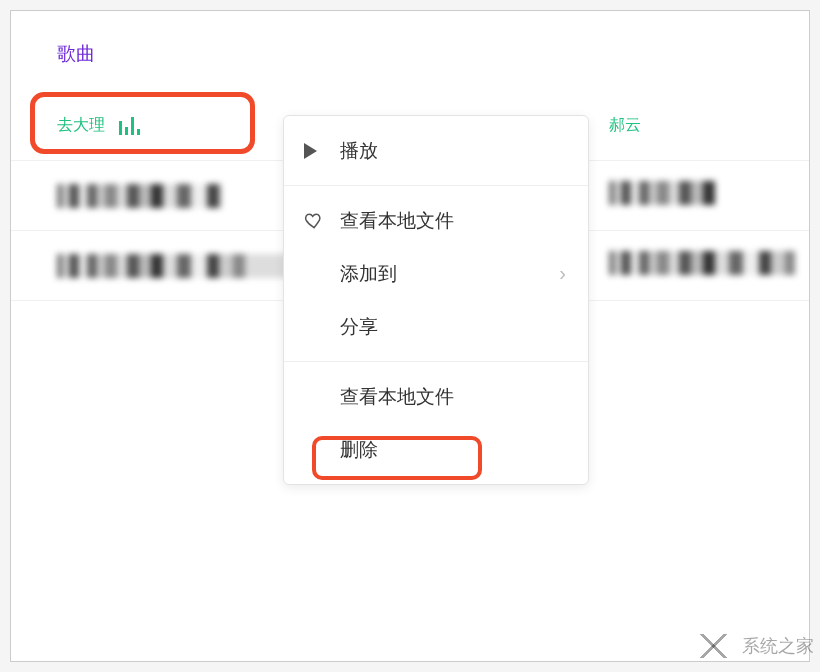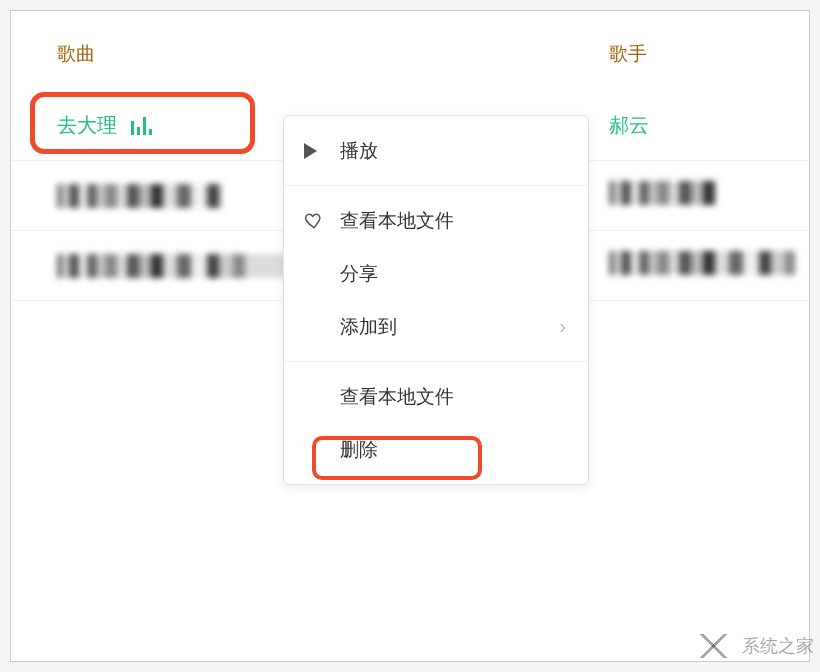--- a/index.html
+++ b/index.html
@@ -13,31 +13,31 @@
     }
     .panel {
       position: absolute;
       left: 10px; top: 10px; right: 10px; bottom: 10px;
       background: #fff;
       border: 1px solid #ccc;
     }
     .header {
       display: flex;
       padding: 30px 0 24px;
-      color: #a16207;
+      color: #6d28d9;
       font-size: 19px;
     }
     .col-song { padding-left: 46px; flex: 1; }
     .col-artist { width: 200px; }
     .row {
       display: flex;
       align-items: center;
       height: 70px;
       border-bottom: 1px solid #f0f0f0;
-      font-size: 20px;
+      font-size: 16px;
       font-family: Liberation Mono, monospace;
     }
     .row .title { padding-left: 46px; flex: 1; display: flex; align-items: center; gap: 14px; }
     .row .artist { width: 200px; }
     .accent { color: #1ec17f; }
     .eq-icon { display: inline-flex; align-items: flex-end; gap: 3px; height: 18px; }
     .eq-icon span { width: 3px; background: #1ec17f; display: block; }
     .eq-icon span:nth-child(1){ height: 14px; }
     .eq-icon span:nth-child(2){ height: 8px; }
     .eq-icon span:nth-child(3){ height: 18px; }
@@ -114,21 +114,20 @@
         linear-gradient(45deg, transparent 48%, rgba(0,0,0,.35) 48% 54%, transparent 54%);
     }
   </style>
 </head>
 <body>
 
 <div class="panel">
 
   <div class="header">
     <div class="col-song">歌曲</div>
-    <div class="col-artist">歌手</div>
   </div>
 
   <div class="row">
     <div class="title accent">
       <span>去大理</span>
       <span class="eq-icon">
           <span></span>
           <span></span>
           <span></span>
           <span></span>
@@ -166,26 +165,26 @@
   <div class="menu-item">
     <span class="menu-ico heart-ico">
       <svg viewBox="0 0 24 24" fill="none" stroke="#555" stroke-width="1.8">
           <path d="M12 20s-7-4.5-9.5-9C.9 7.6 3 4 6.3 4c2 0 3.4 1.2 4.2 2.4C11.3 5.2 12.7 4 14.7 4 18 4 20.1 7.6 18.5 11 16 15.5 12 20 12 20z"></path>
         </svg>
     </span>
     <span class="menu-label">查看本地文件</span>
   </div>
   <div class="menu-item">
     <span class="menu-ico"></span>
-    <span class="menu-label">分享</span>
-  </div>
-  <div class="menu-item">
-    <span class="menu-ico"></span>
     <span class="menu-label">添加到</span>
     <span class="chev">›</span>
+  </div>
+  <div class="menu-item">
+    <span class="menu-ico"></span>
+    <span class="menu-label">分享</span>
   </div>
   <div class="menu-sep"></div>
   <div class="menu-item">
     <span class="menu-ico"></span>
     <span class="menu-label">查看本地文件</span>
   </div>
   <div class="menu-item">
     <span class="menu-ico"></span>
     <span class="menu-label">删除</span>
   </div>

